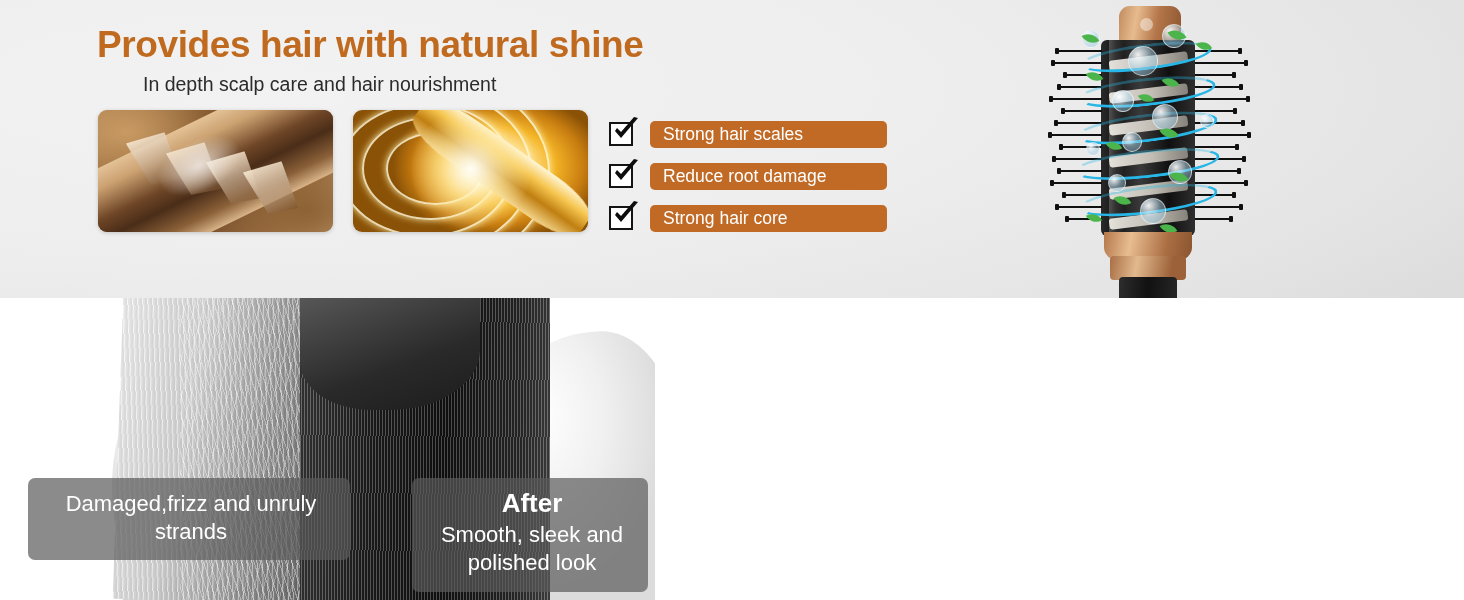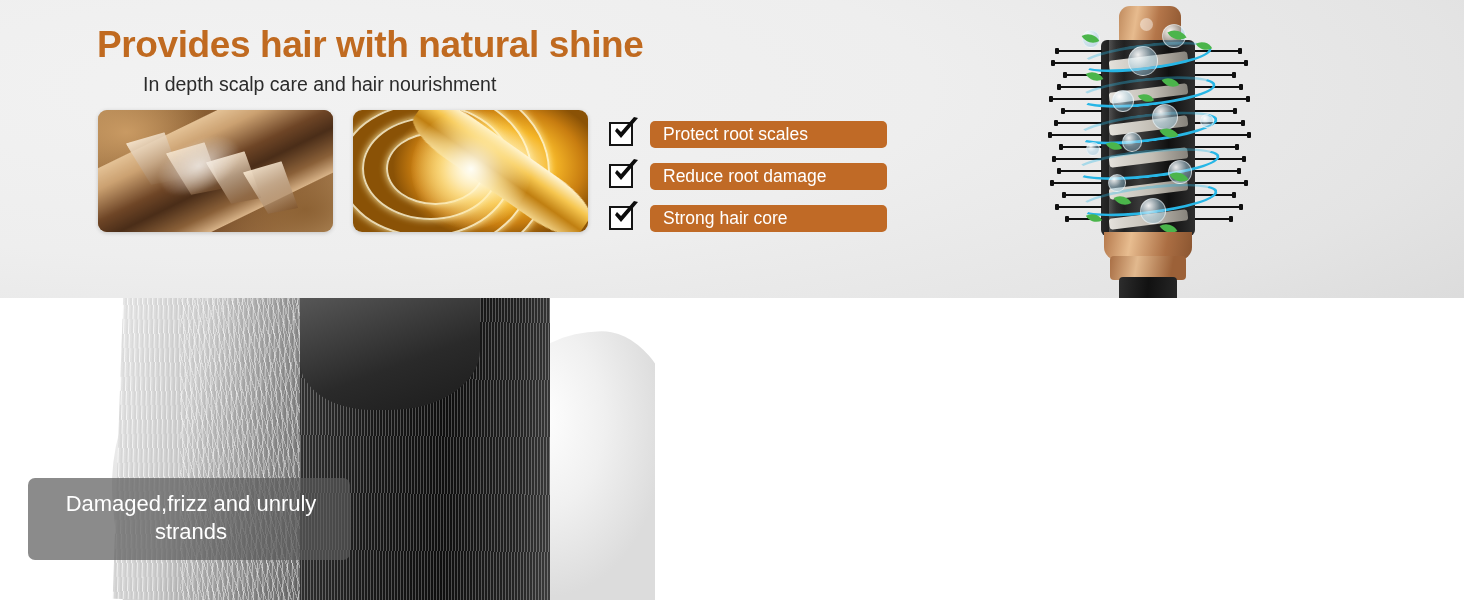--- a/index.html
+++ b/index.html
@@ -259,21 +259,21 @@
       <div class="glow-core"></div>
     </div>
 
     <div class="checklist">
       <div class="check-row">
         <span class="checkbox">
           <svg viewBox="0 0 28 28">
               <path d="M3 14 L9 21 L26 1 L22 0 L9 15 L5 11 Z" fill="#0d0d0d"></path>
             </svg>
         </span>
-        <span class="pill">Protect root scales</span>
+        <span class="pill">Strong hair scales</span>
       </div>
       <div class="check-row">
         <span class="checkbox">
           <svg viewBox="0 0 28 28">
               <path d="M3 14 L9 21 L26 1 L22 0 L9 15 L5 11 Z" fill="#0d0d0d"></path>
             </svg>
         </span>
         <span class="pill">Reduce root damage</span>
       </div>
       <div class="check-row">
@@ -379,14 +379,18 @@
       <div class="ba-shoulder-r"></div>
       <div class="ba-hair-right"></div>
       <div class="ba-hair-top"></div>
     </div>
 
   </div>
 
   <div class="ba-label before">
     <div class="ba-desc">Damaged,frizz and unruly strands</div>
   </div>
+  <div class="ba-label after">
+    <div class="ba-title">After</div>
+    <div class="ba-desc">Smooth, sleek and polished look</div>
+  </div>
 
 </div>
 
 </body></html>

